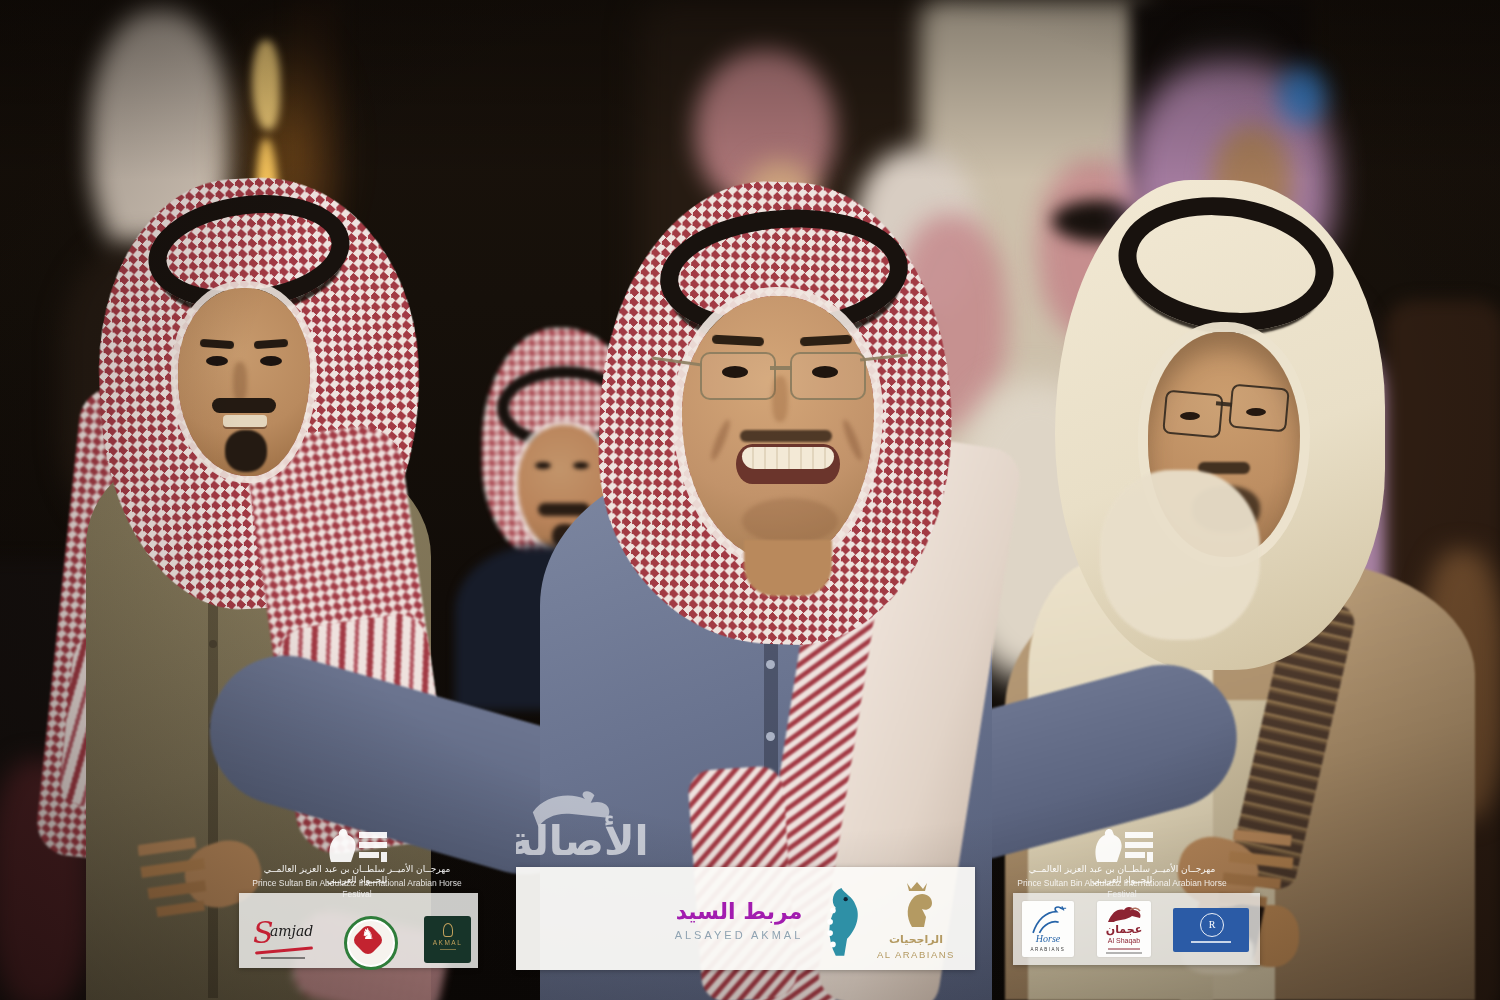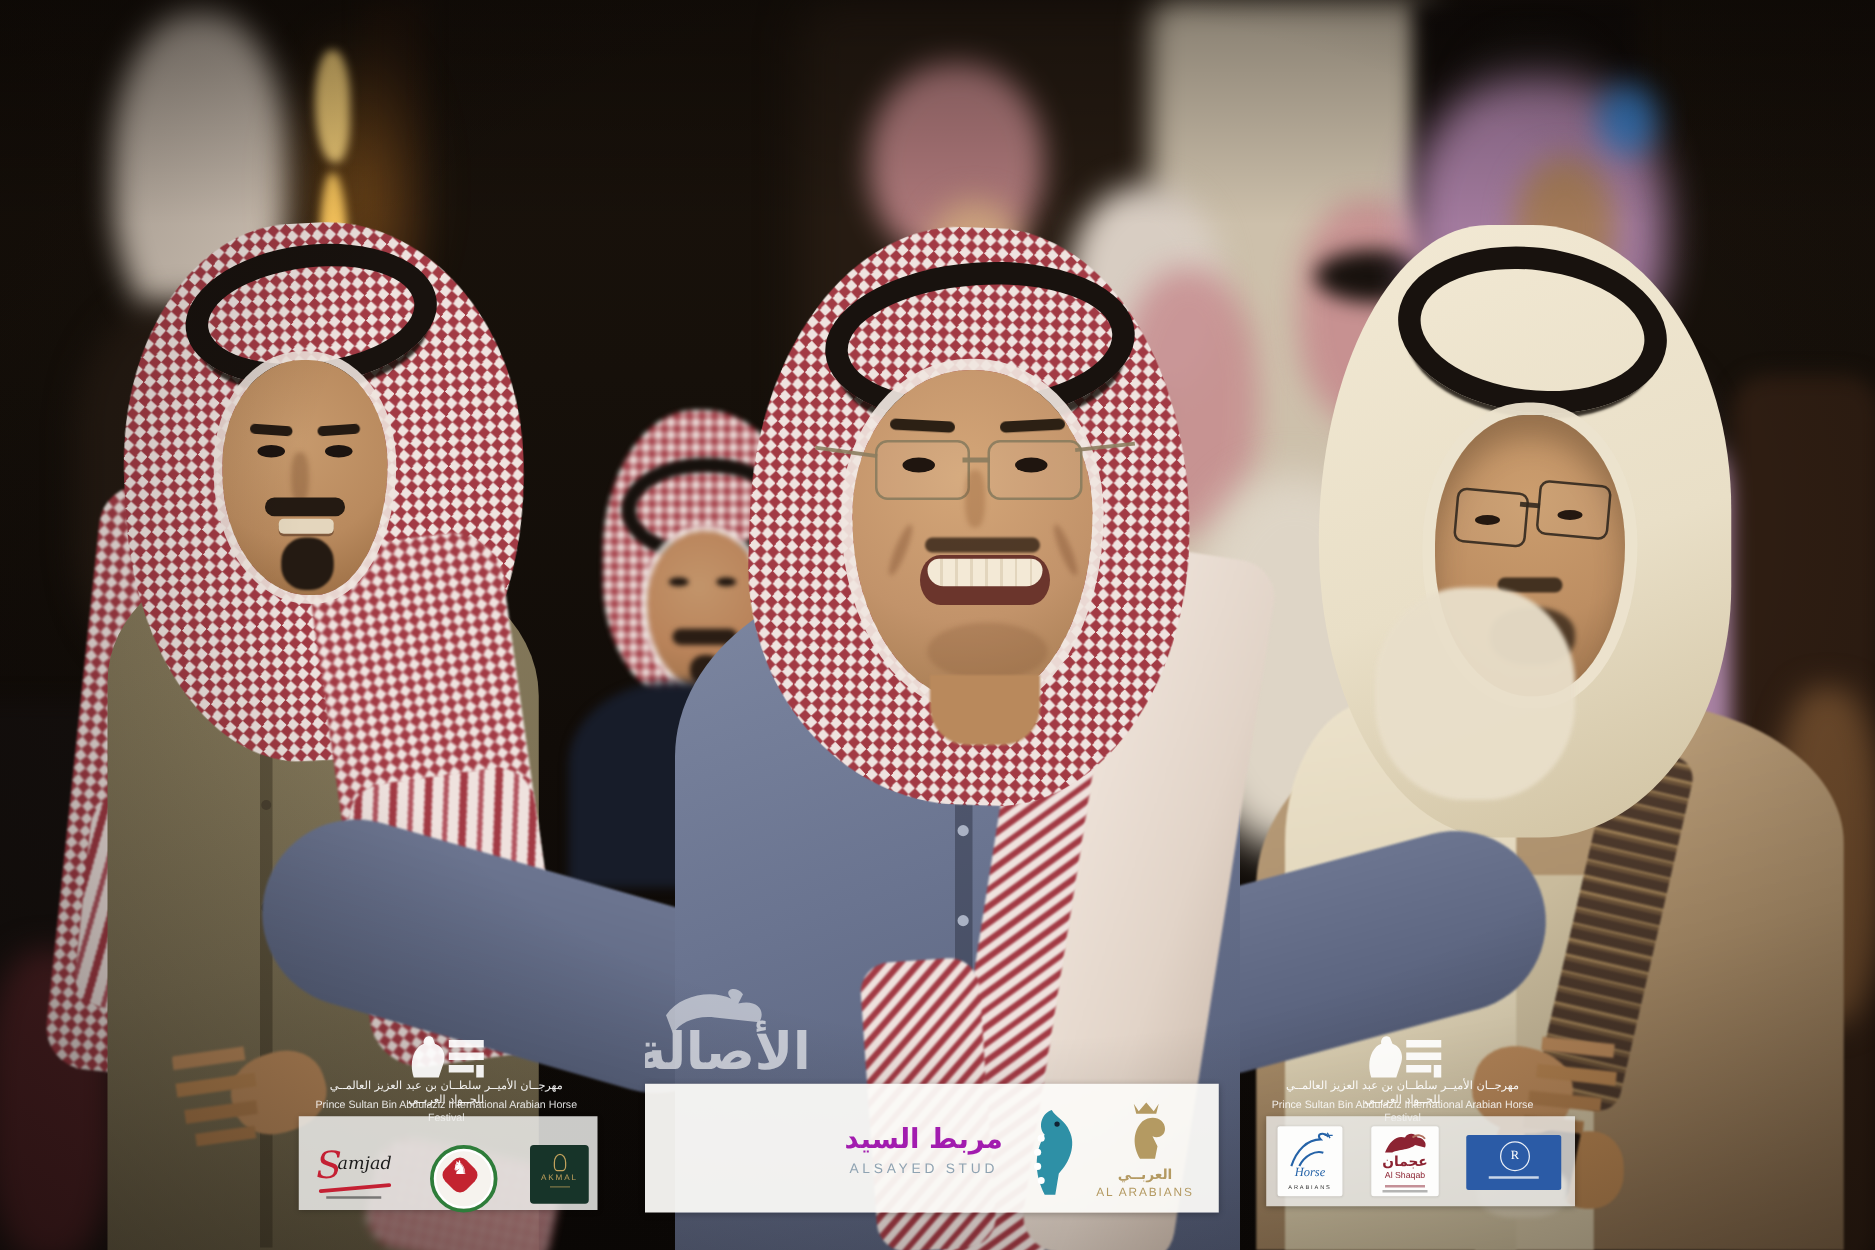--- a/index.html
+++ b/index.html
@@ -247,37 +247,37 @@
       <div style="color:#c2a15c;font-size:6.5px;letter-spacing:1.5px;">AKMAL</div>
       <div style="margin:3px auto 0;width:16px;height:1px;background:rgba(194,161,92,.6);"></div>
     </div>
   </div>
 
   <div class="abs bar" style="left:516px;top:867px;width:459px;height:103px;background:rgba(252,251,248,.94);">
 
 
     <div class="abs" style="left:148px;top:8px;width:200px;height:90px;">
       <div class="abs ar c" style="left:0;top:24px;width:150px;font-size:22px;font-weight:bold;color:#a21caf;">مربط السيد</div>
-      <div class="abs c lt" style="left:0;top:54px;width:150px;font-size:11px;color:#8fa3b2;letter-spacing:3px;">ALSAYED STUD</div>
+      <div class="abs c lt" style="left:0;top:54px;width:150px;font-size:11px;color:#8fa3b2;letter-spacing:3px;">ALSAYED AKMAL</div>
       <svg viewBox="0 0 34 52" style="position:absolute;left:152px;top:0;width:48px;height:88px;">
         <path d="M14 52 C8 40 8 28 14 18 C10 14 12 6 18 4 C20 8 26 10 28 16 C32 24 28 34 22 40 L20 52 Z" fill="#2e90a6"></path>
         <circle cx="12" cy="20" r="2" fill="#fff"></circle>
           <circle cx="10" cy="28" r="2" fill="#fff"></circle>
         <circle cx="10" cy="36" r="2" fill="#fff"></circle>
           <circle cx="12" cy="44" r="2" fill="#fff"></circle>
         <circle cx="21" cy="12" r="1.5" fill="#123"></circle>
       </svg>
     </div>
 
     <div class="abs" style="left:352px;top:8px;width:96px;height:92px;">
       <svg viewBox="0 0 50 50" style="position:absolute;left:24px;top:0;width:50px;height:54px;">
         <path d="M15 6 L19 12 L25 5 L31 12 L35 6 L33 14 L17 14 Z" fill="#b49a62"></path>
         <path d="M20 50 C14 40 14 28 22 20 C30 14 40 18 40 26 C40 32 34 34 30 32 L34 40 L32 50 Z" fill="#b49a62"></path>
       </svg>
-      <div class="abs ar c" style="left:0;top:58px;width:96px;font-size:11px;font-weight:bold;color:#b49a62;">العربــي</div>
+      <div class="abs ar c" style="left:0;top:58px;width:96px;font-size:11px;font-weight:bold;color:#b49a62;">الراجحيات</div>
       <div class="abs c" style="left:0;top:74px;width:96px;font-size:9.5px;color:#b49a62;letter-spacing:1.5px;">AL ARABIANS</div>
     </div>
   </div>
 
   <div class="abs bar" style="left:1013px;top:893px;width:247px;height:72px;background:rgba(238,238,237,.78);">
 
     <div class="abs tile" style="left:9px;top:8px;width:52px;height:56px;">
       <svg viewBox="0 0 40 30" style="position:absolute;left:4px;top:2px;width:44px;height:32px;">
         <path d="M6 28 C10 16 18 8 28 8 C24 4 30 2 34 6 M12 28 C16 20 24 16 30 18" fill="none" stroke="#2563a8" stroke-width="1.6"></path>
         <path d="M33 3 l2 4 m-4 -2 l6 0" stroke="#2563a8" stroke-width="1"></path>

